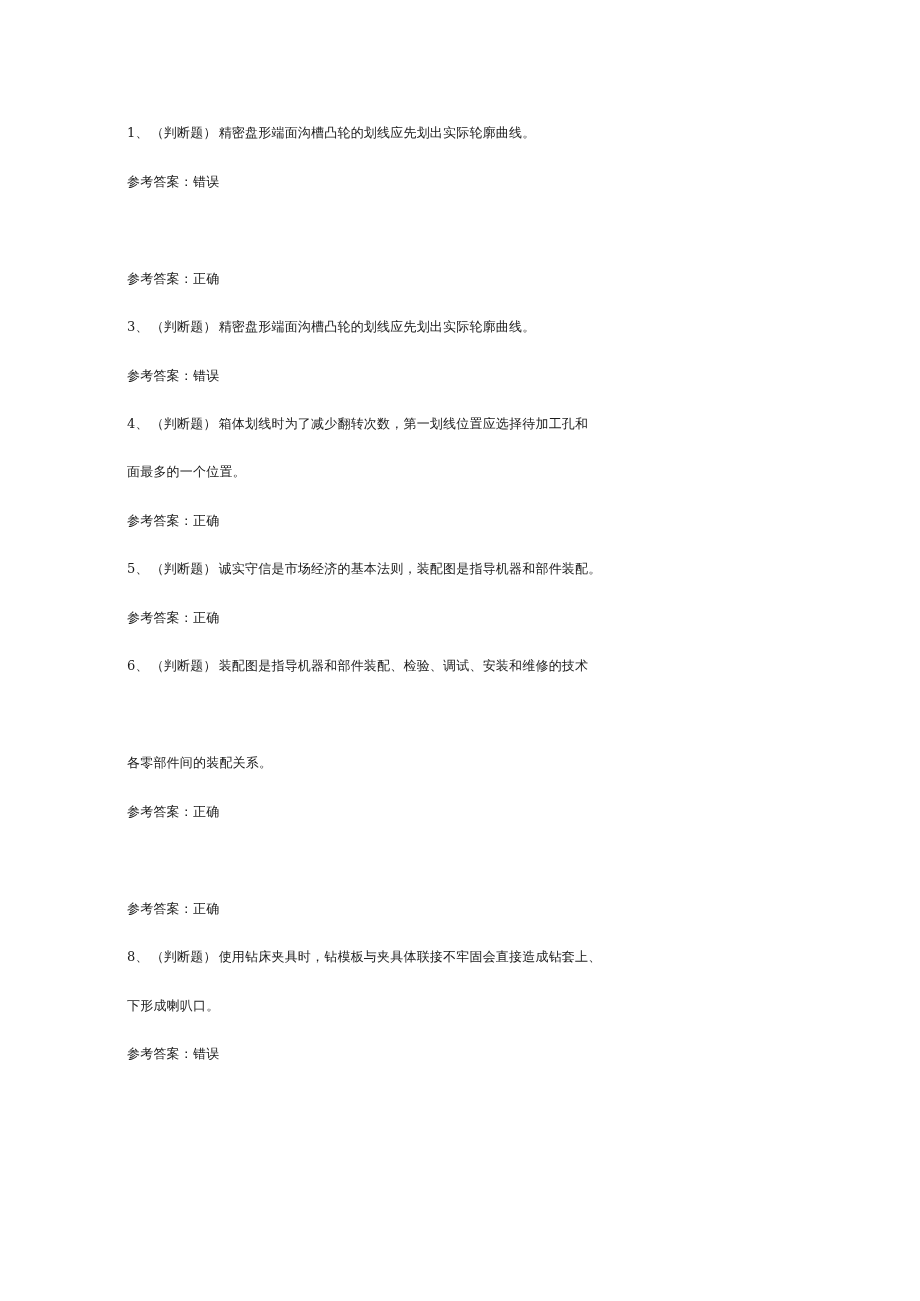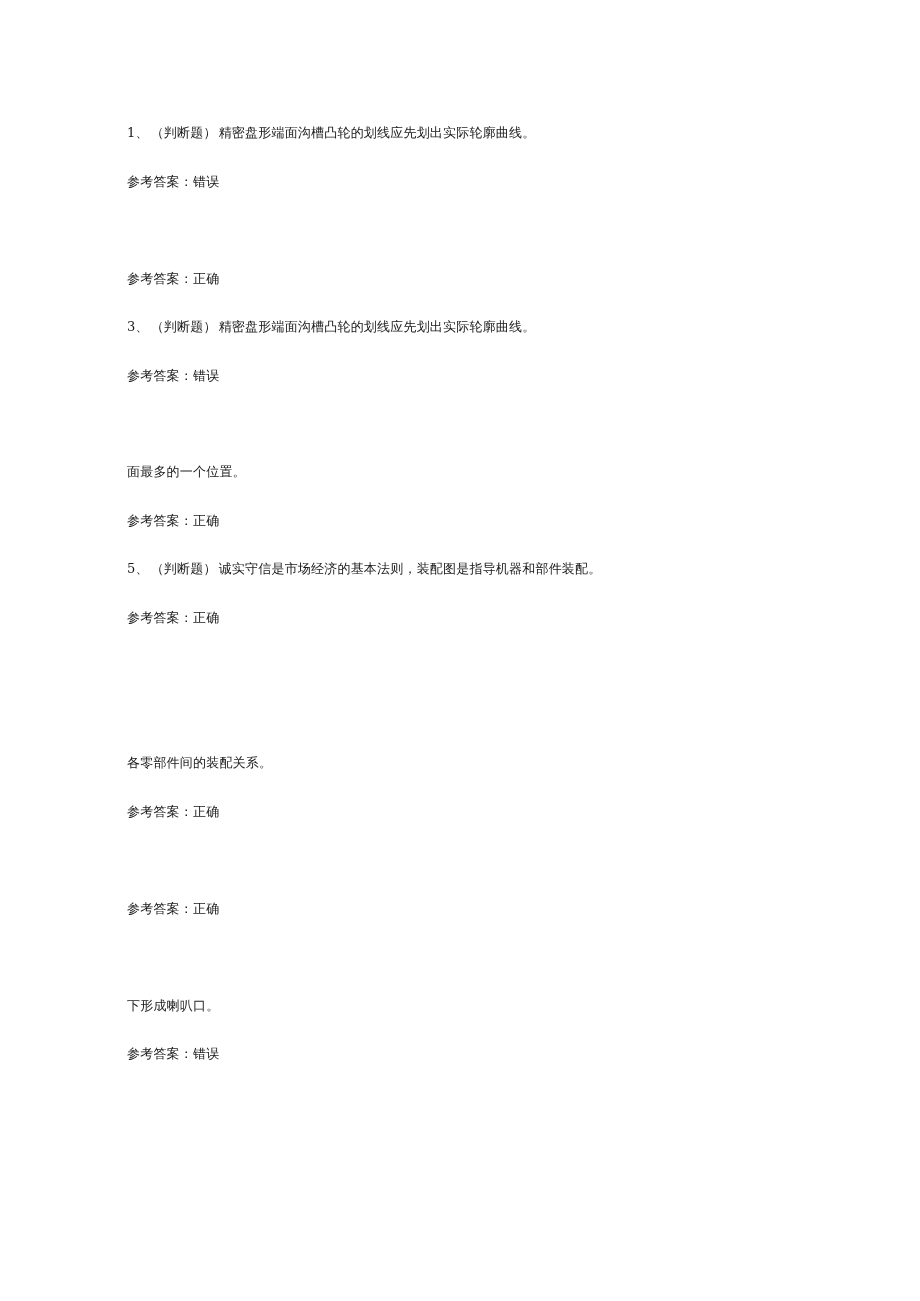--- a/index.html
+++ b/index.html
@@ -49,45 +49,54 @@
     <span>参考答案：</span><span>正确</span>
   </div>
 
   <div class="line" style="top:315px">
     <span class="q-num">3、</span><span class="q-type">（判断题）</span><span>精密盘形端面沟槽凸轮的划线应先划出实际轮廓曲线。</span>
   </div>
   <div class="line" style="top:364px">
     <span>参考答案：</span><span>错误</span>
   </div>
 
+  <div class="line" style="top:412px">
+    <span class="q-num">4、</span><span class="q-type">（判断题）</span><span>箱体划线时为了减少翻转次数，第一划线位置应选择待加工孔和</span>
+  </div>
   <div class="line" style="top:460px">
     <span>面最多的一个位置。</span>
   </div>
   <div class="line" style="top:509px">
     <span>参考答案：</span><span>正确</span>
   </div>
 
   <div class="line" style="top:557px">
     <span class="q-num">5、</span><span class="q-type">（判断题）</span><span>诚实守信是市场经济的基本法则，装配图是指导机器和部件装配。</span>
   </div>
   <div class="line" style="top:606px">
     <span>参考答案：</span><span>正确</span>
   </div>
 
+  <div class="line" style="top:654px">
+    <span class="q-num">6、</span><span class="q-type">（判断题）</span><span>装配图是指导机器和部件装配、检验、调试、安装和维修的技术</span>
+  </div>
   <div class="line" style="top:751px">
     <span>各零部件间的装配关系。</span>
   </div>
   <div class="line" style="top:800px">
     <span>参考答案：</span><span>正确</span>
   </div>
 
   <div class="line" style="top:897px">
     <span>参考答案：</span><span>正确</span>
   </div>
 
+  <div class="line" style="top:945px">
+    <span class="q-num">8、</span><span class="q-type">（判断题）</span><span>使用钻床夹具时，钻模板与夹具体联接不牢固会直接造成钻套上、</span>
+  </div>
   <div class="line" style="top:994px">
     <span>下形成喇叭口。</span>
   </div>
   <div class="line" style="top:1042px">
     <span>参考答案：</span><span>错误</span>
   </div>
 
 </div>
 
 </body></html>

